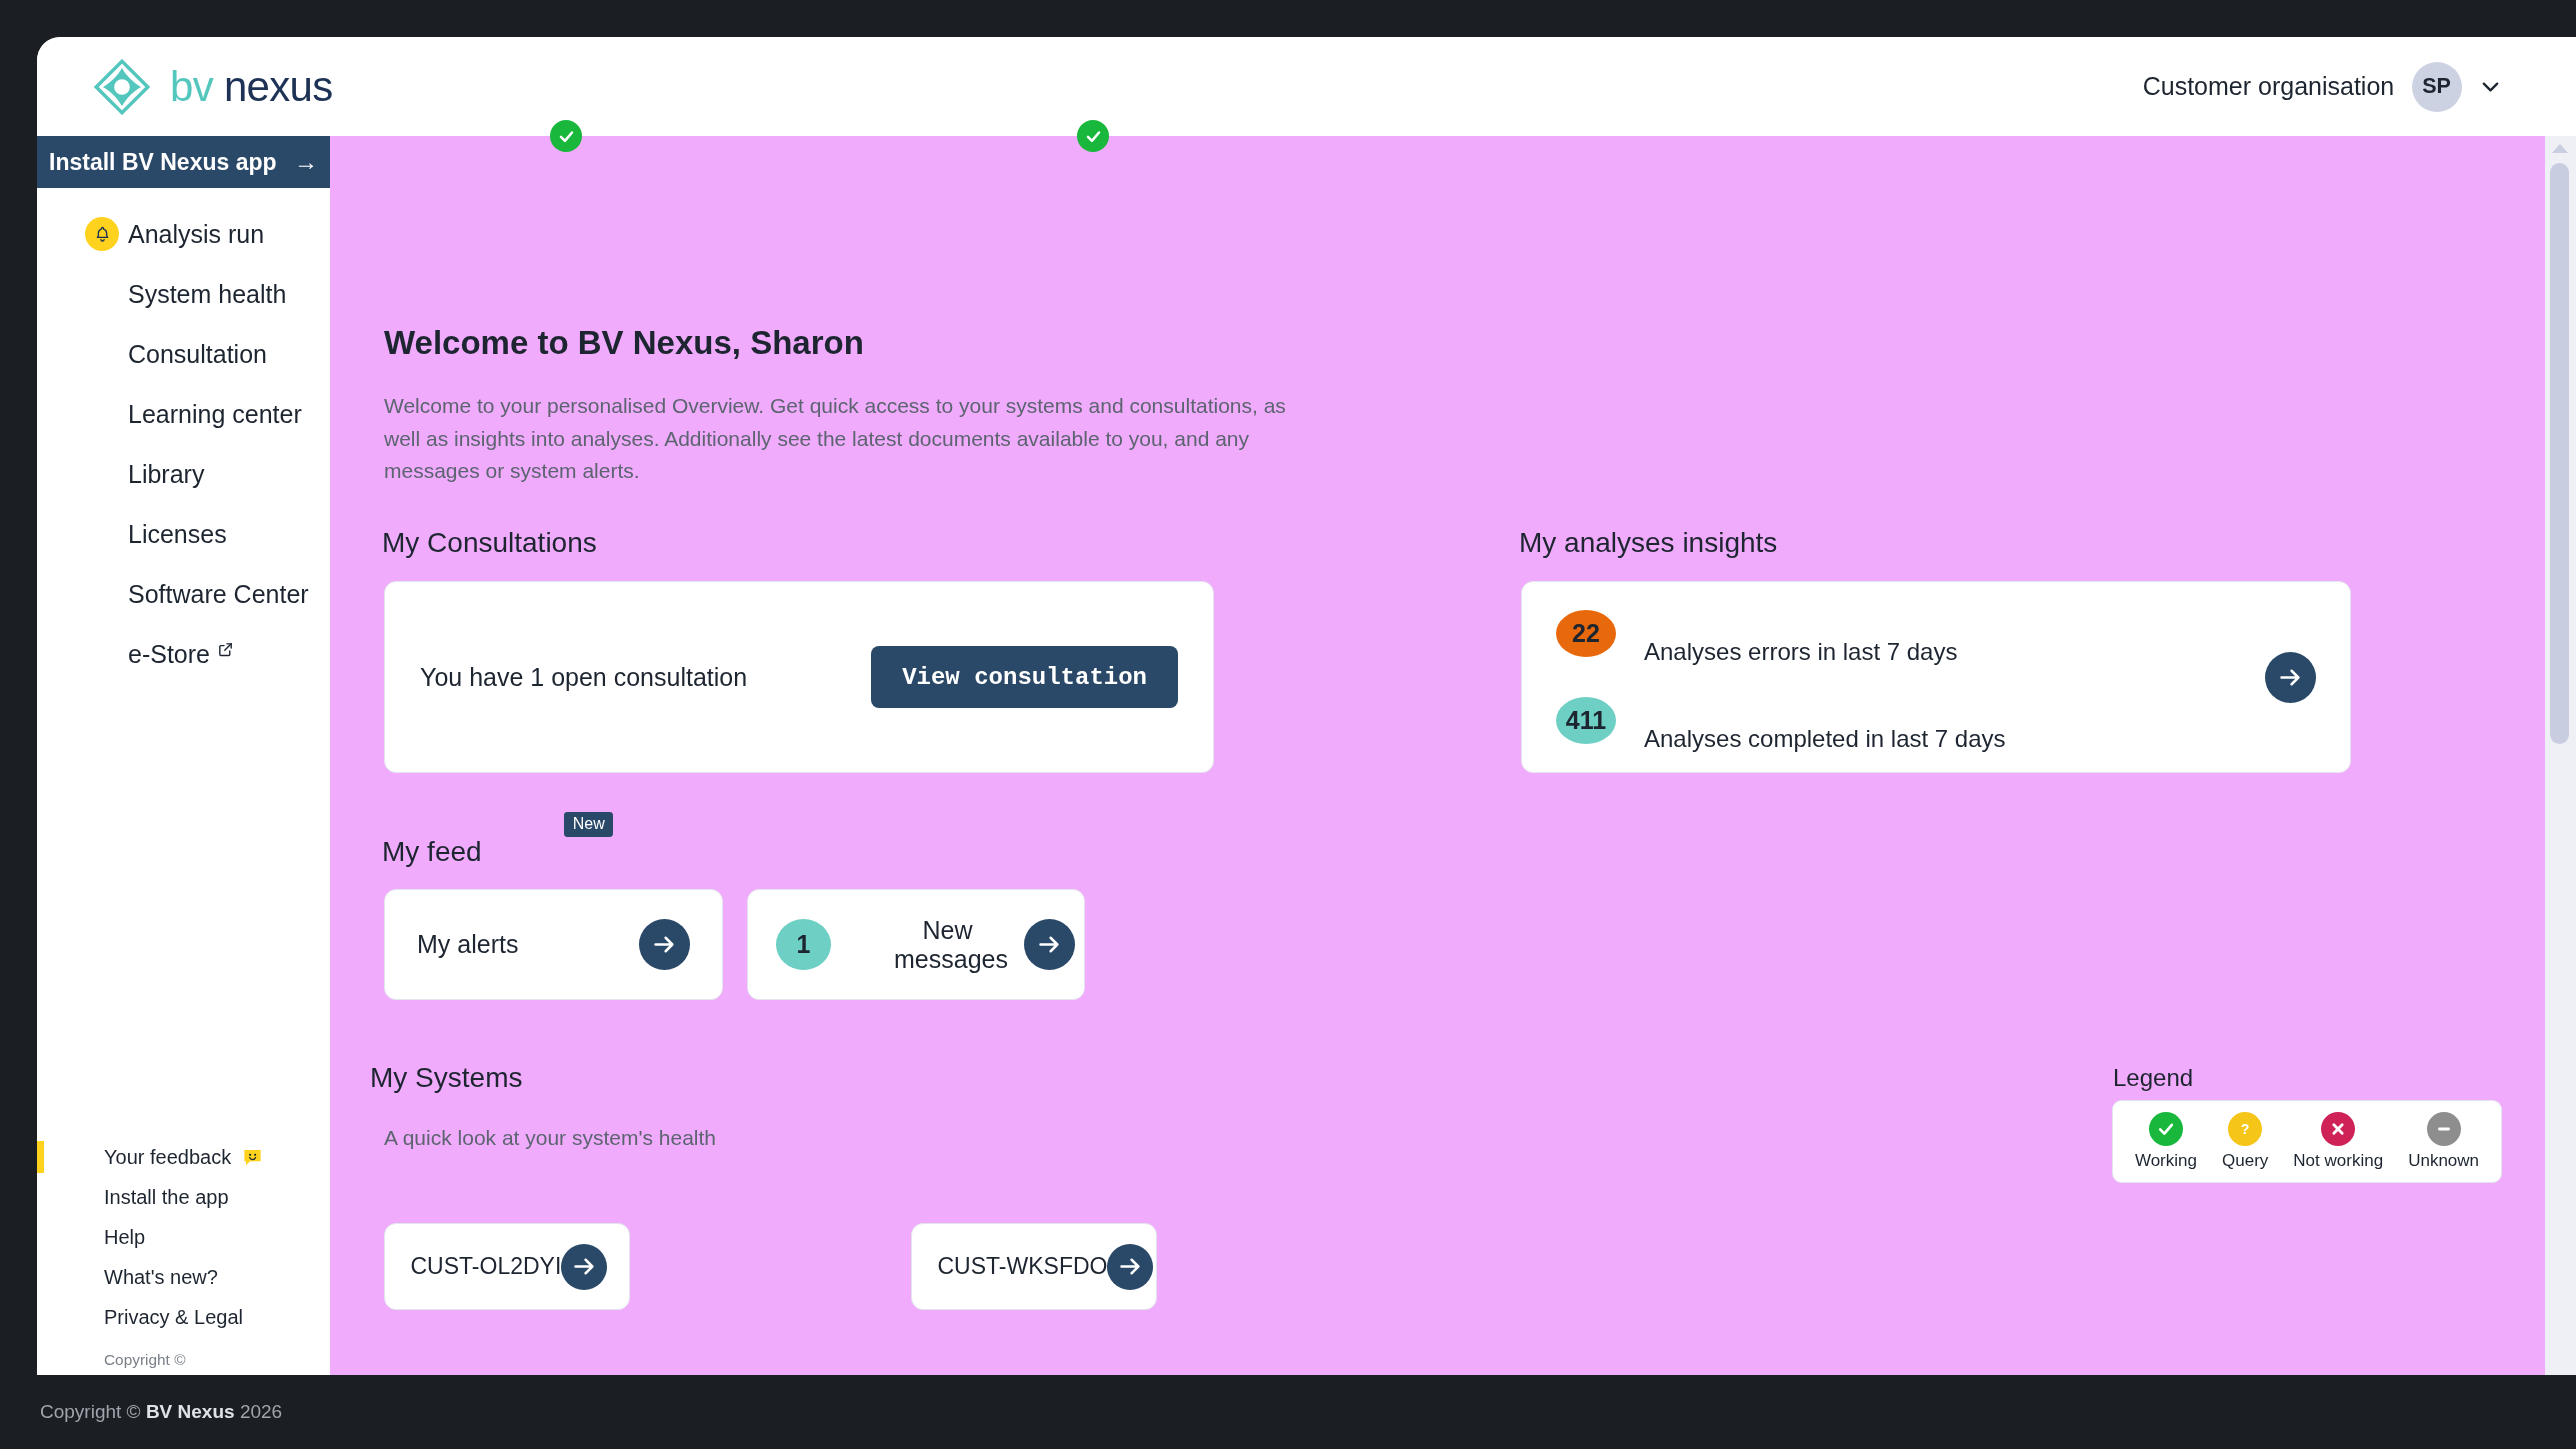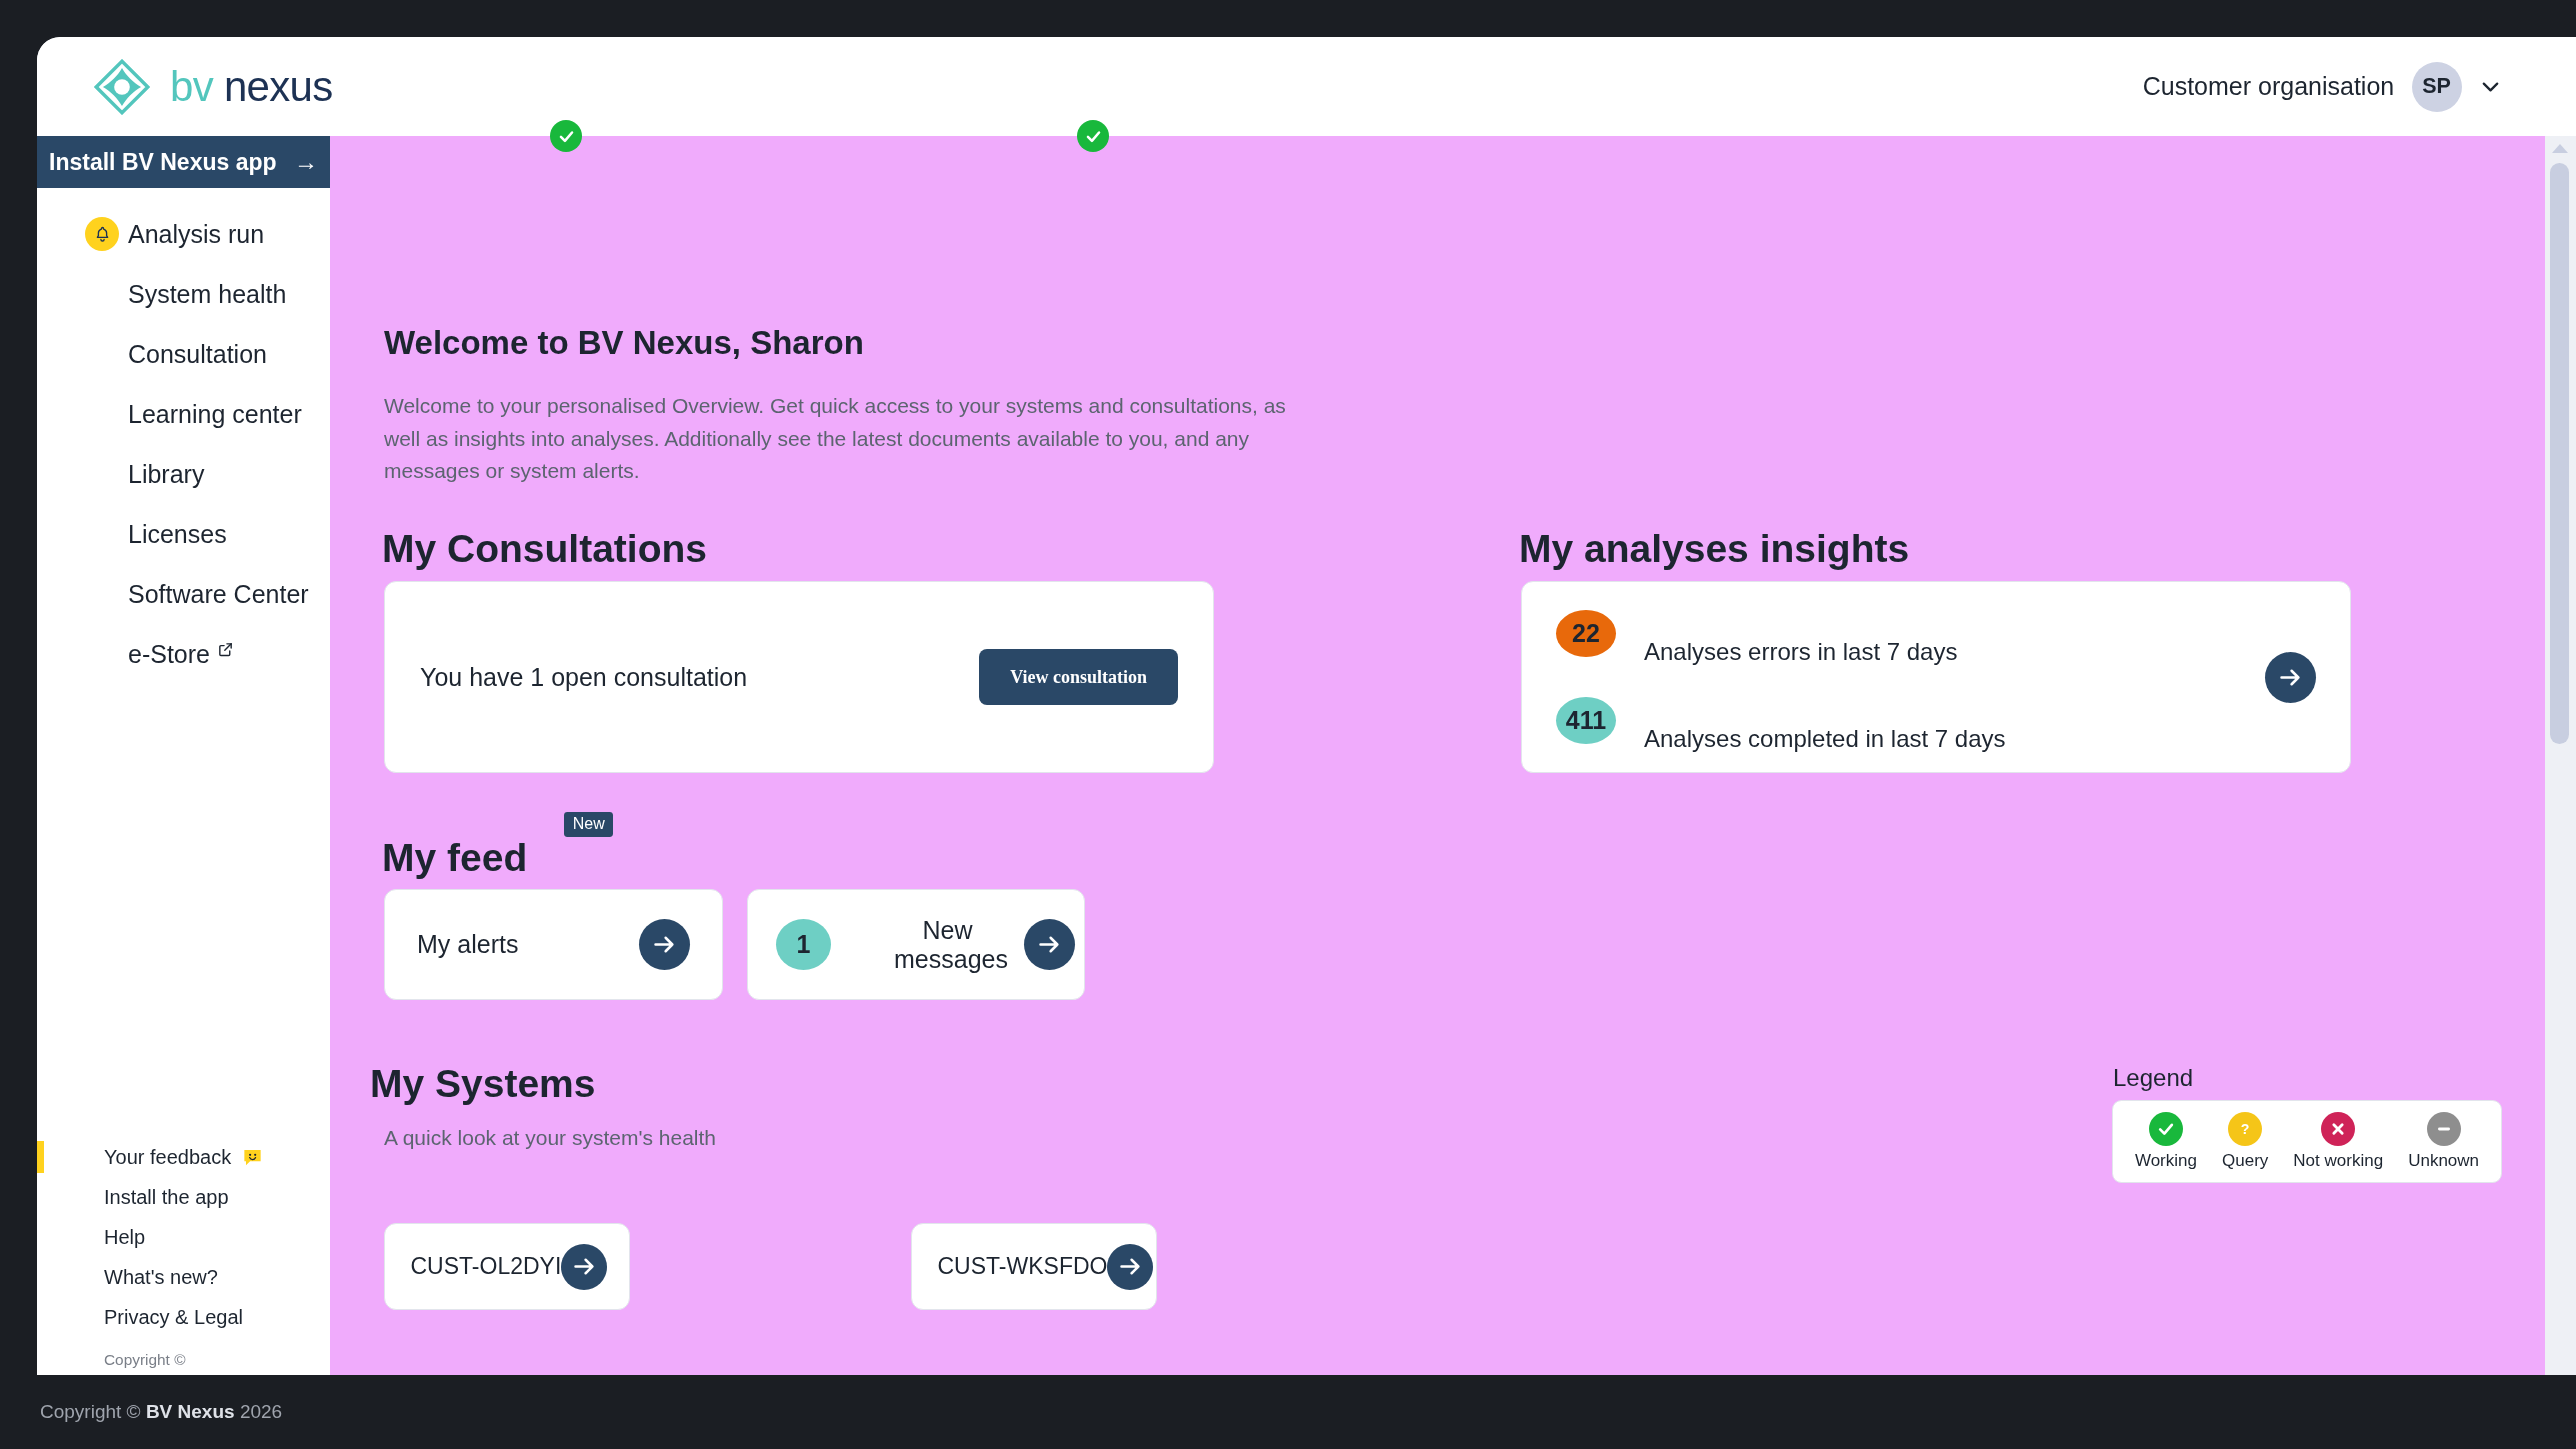--- a/index.html
+++ b/index.html
@@ -144,21 +144,21 @@
   }
 
   
   .section-h1 {
     position: absolute;
     font-size: 33px; font-weight: bold; color: #1d2530;
     white-space: nowrap;
   }
   .section-h2 {
     position: absolute;
-    font-size: 39px; font-weight: bold; color: #1d2530;
+    font-size: 28px; font-weight: normal; color: #1d2530;
     white-space: nowrap;
   }
   .body-text {
     position: absolute;
     font-size: 21px; line-height: 1.55; color: #5c6470;
   }
   .card {
     position: absolute;
     background: #ffffff;
     border: 0.7px solid #e2e5ec;
@@ -184,21 +184,21 @@
 
   
   #consult-heading { left: 52px; top: 391px; }
   #consult-card { left: 54px; top: 445px; width: 830px; height: 192px;
                   display: flex; align-items: center; padding: 0 35px; }
   #consult-text { font-size: 25px; color: #1d2530; white-space: nowrap; }
   #consult-btn {
     margin-left: auto;
     background: #2a4867; color: #ffffff;
     border: none; border-radius: 8px;
-    font-family: Liberation Serif, serif; font-size: 18px; font-weight: bold;
+    font-family: Liberation Mono, monospace; font-size: 24px; font-weight: bold;
     padding: 17.4px 31px; cursor: pointer; white-space: nowrap;
   }
 
   
   #insights-heading { left: 1189px; top: 391px; }
   #insights-card { left: 1191px; top: 445px; width: 830px; height: 192px;
                    display: flex; align-items: center; padding: 0 34px; }
   #insights-rows { display: flex; flex-direction: column; gap: 23px; }
   .insight-row { display: flex; align-items: center; gap: 28px; }
   .insight-row .pill { width: 60px; height: 47px; }

